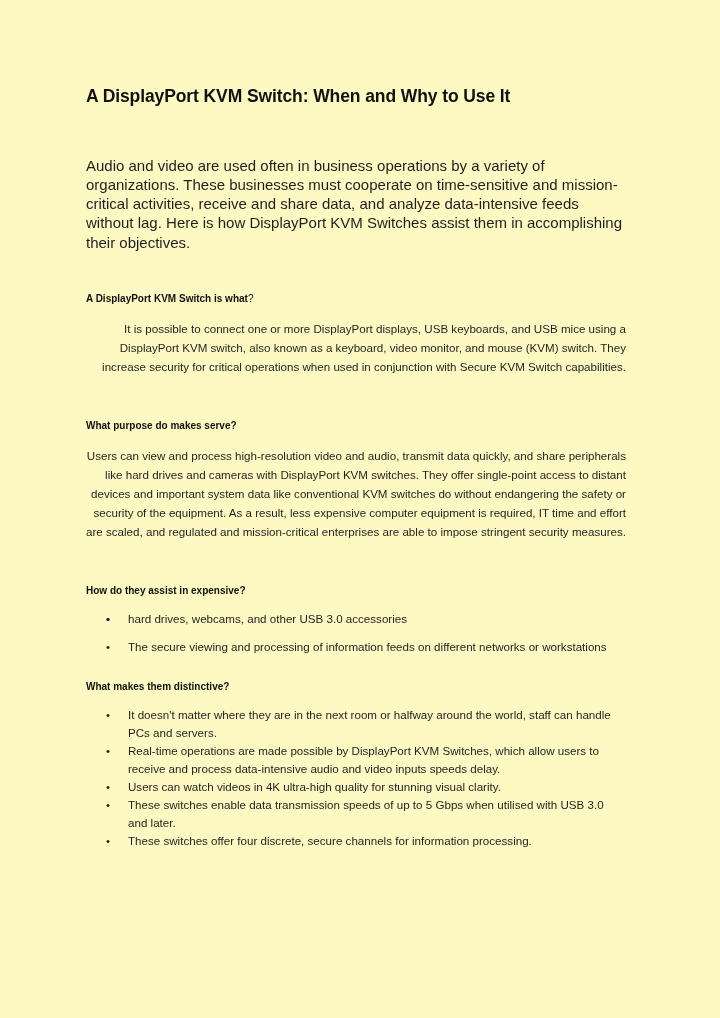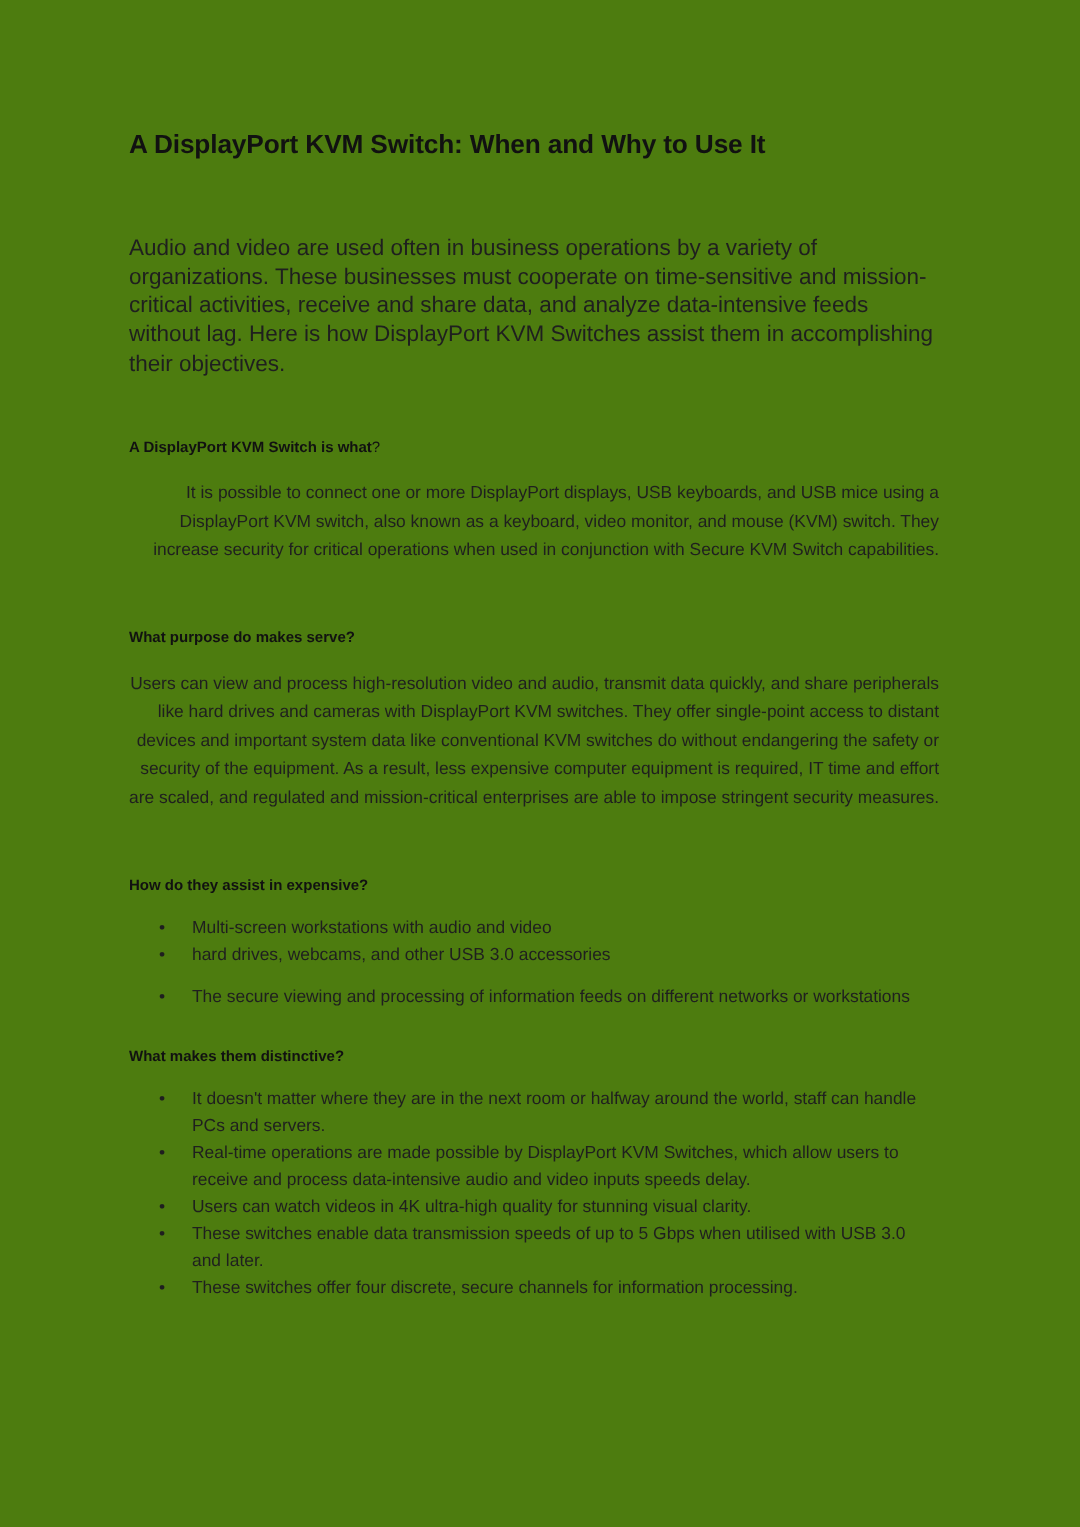--- a/index.html
+++ b/index.html
@@ -4,21 +4,21 @@
 <style>
   html, body {
     margin: 0;
     padding: 0;
     background: #ffffff;
   }
   .page {
     position: relative;
     width: 720px;
     height: 1018px;
-    background: #4d7c0f;
+    background: #fef9c3;
     overflow: hidden;
     font-family: "Liberation Sans", sans-serif;
     color: #1a1a1a;
     -webkit-font-smoothing: antialiased;
   }
   .content {
     position: absolute;
     left: 86px;
     top: 86px;
     width: 540px;
@@ -125,21 +125,21 @@
       <div class="gap-heading-to-para"></div>
       <p class="section-para">Users can view and process high-resolution video and audio, transmit data quickly, and share peripherals like hard drives and cameras with DisplayPort KVM switches. They offer single-point access to distant devices and important system data like conventional KVM switches do without endangering the safety or security of the equipment. As a result, less expensive computer equipment is required, IT time and effort are scaled, and regulated and mission-critical enterprises are able to impose stringent security measures.</p>
     </section>
 
     <div class="gap-before-heading-3"></div>
 
     <section class="section">
       <h2 class="section-heading">How do they assist in expensive?</h2>
       <div class="gap-heading-to-list"></div>
       <ul class="bullets">
-        <li><span class="bullet-dot">•</span><span>Multi-screen workstations with audio and video</span></li>
+        <li><span class="bullet-dot">•</span></li>
         <li><span class="bullet-dot">•</span><span>hard drives, webcams, and other USB 3.0 accessories</span></li>
         <li class="extra-gap-before"><span class="bullet-dot">•</span><span>The secure viewing and processing of information feeds on different networks or workstations</span></li>
       </ul>
     </section>
 
     <div class="gap-before-heading-4"></div>
 
     <section class="section">
       <h2 class="section-heading">What makes them distinctive?</h2>
       <div class="gap-heading-to-list"></div>

